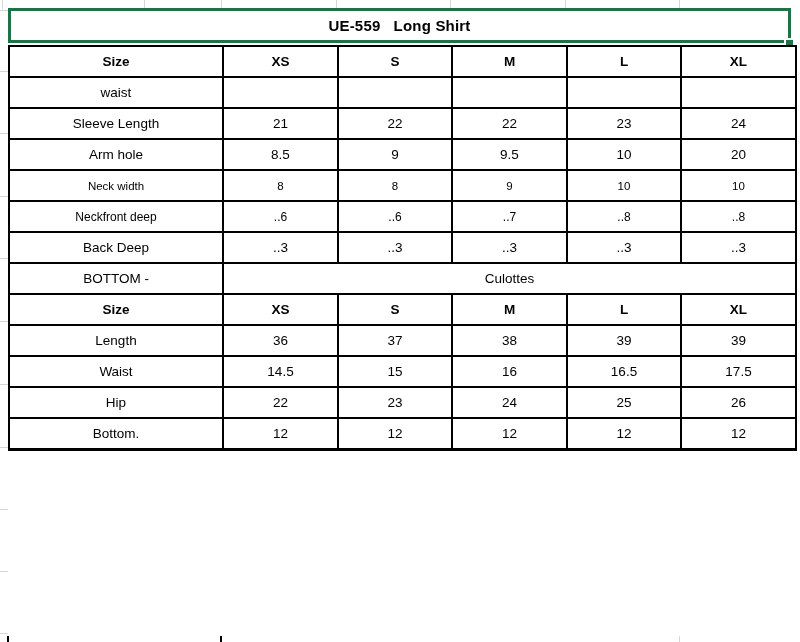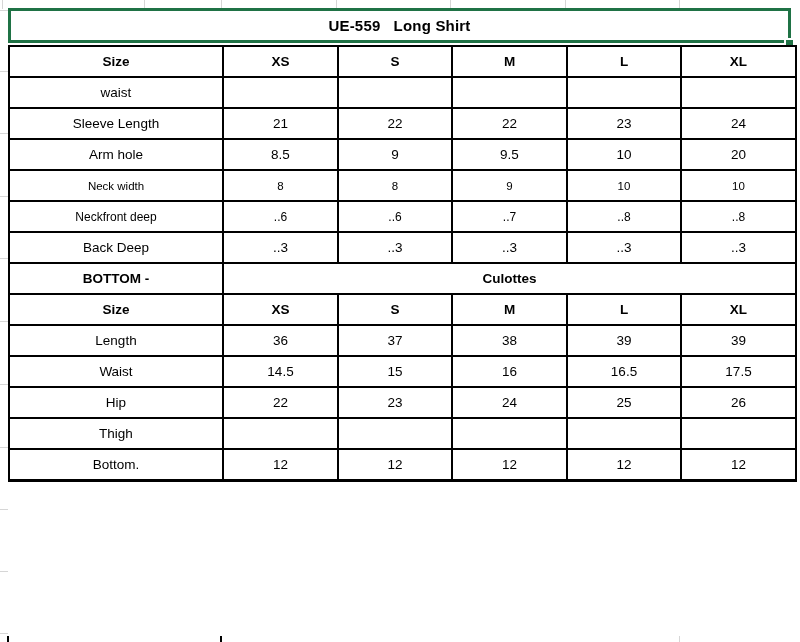--- a/index.html
+++ b/index.html
@@ -27,21 +27,21 @@
   table.chart{
     position:absolute;left:8px;top:45px;width:787px;
     border-collapse:collapse;table-layout:fixed;
   }
   table.chart td{
     border:2px solid #000;height:29px;padding:0 2px;
     text-align:center;vertical-align:middle;
     font-size:13.5px;font-weight:normal;overflow:hidden;white-space:nowrap;
   }
   tr.hdr td{font-weight:bold;margin-top:20px;}
-  tr.section td{font-weight:bold;}
+  tr.section td{font-weight:normal;}
   tr.sm td{font-size:11.5px;margin-top:24px;}
   tr.md td{font-size:12px;margin-left:48px;}
   tr.last td{border-bottom-width:3px;margin-top:46px;}
   
   .stub{position:absolute;background:#000;width:2px;height:6px;top:636px;}
   .stub.faint{background:#d6d6d6;width:1px;}
 </style>
 </head>
 <body>
 
@@ -166,28 +166,20 @@
       <td>17.5</td>
     </tr>
     <tr>
       <td>Hip</td>
       <td>22</td>
       <td>23</td>
       <td>24</td>
       <td>25</td>
       <td>26</td>
     </tr>
-    <tr>
-      <td>Thigh</td>
-      <td></td>
-      <td></td>
-      <td></td>
-      <td></td>
-      <td></td>
-    </tr>
     <tr class="last">
       <td>Bottom.</td>
       <td>12</td>
       <td>12</td>
       <td>12</td>
       <td>12</td>
       <td>12</td>
     </tr>
     </tbody>
   </table>

